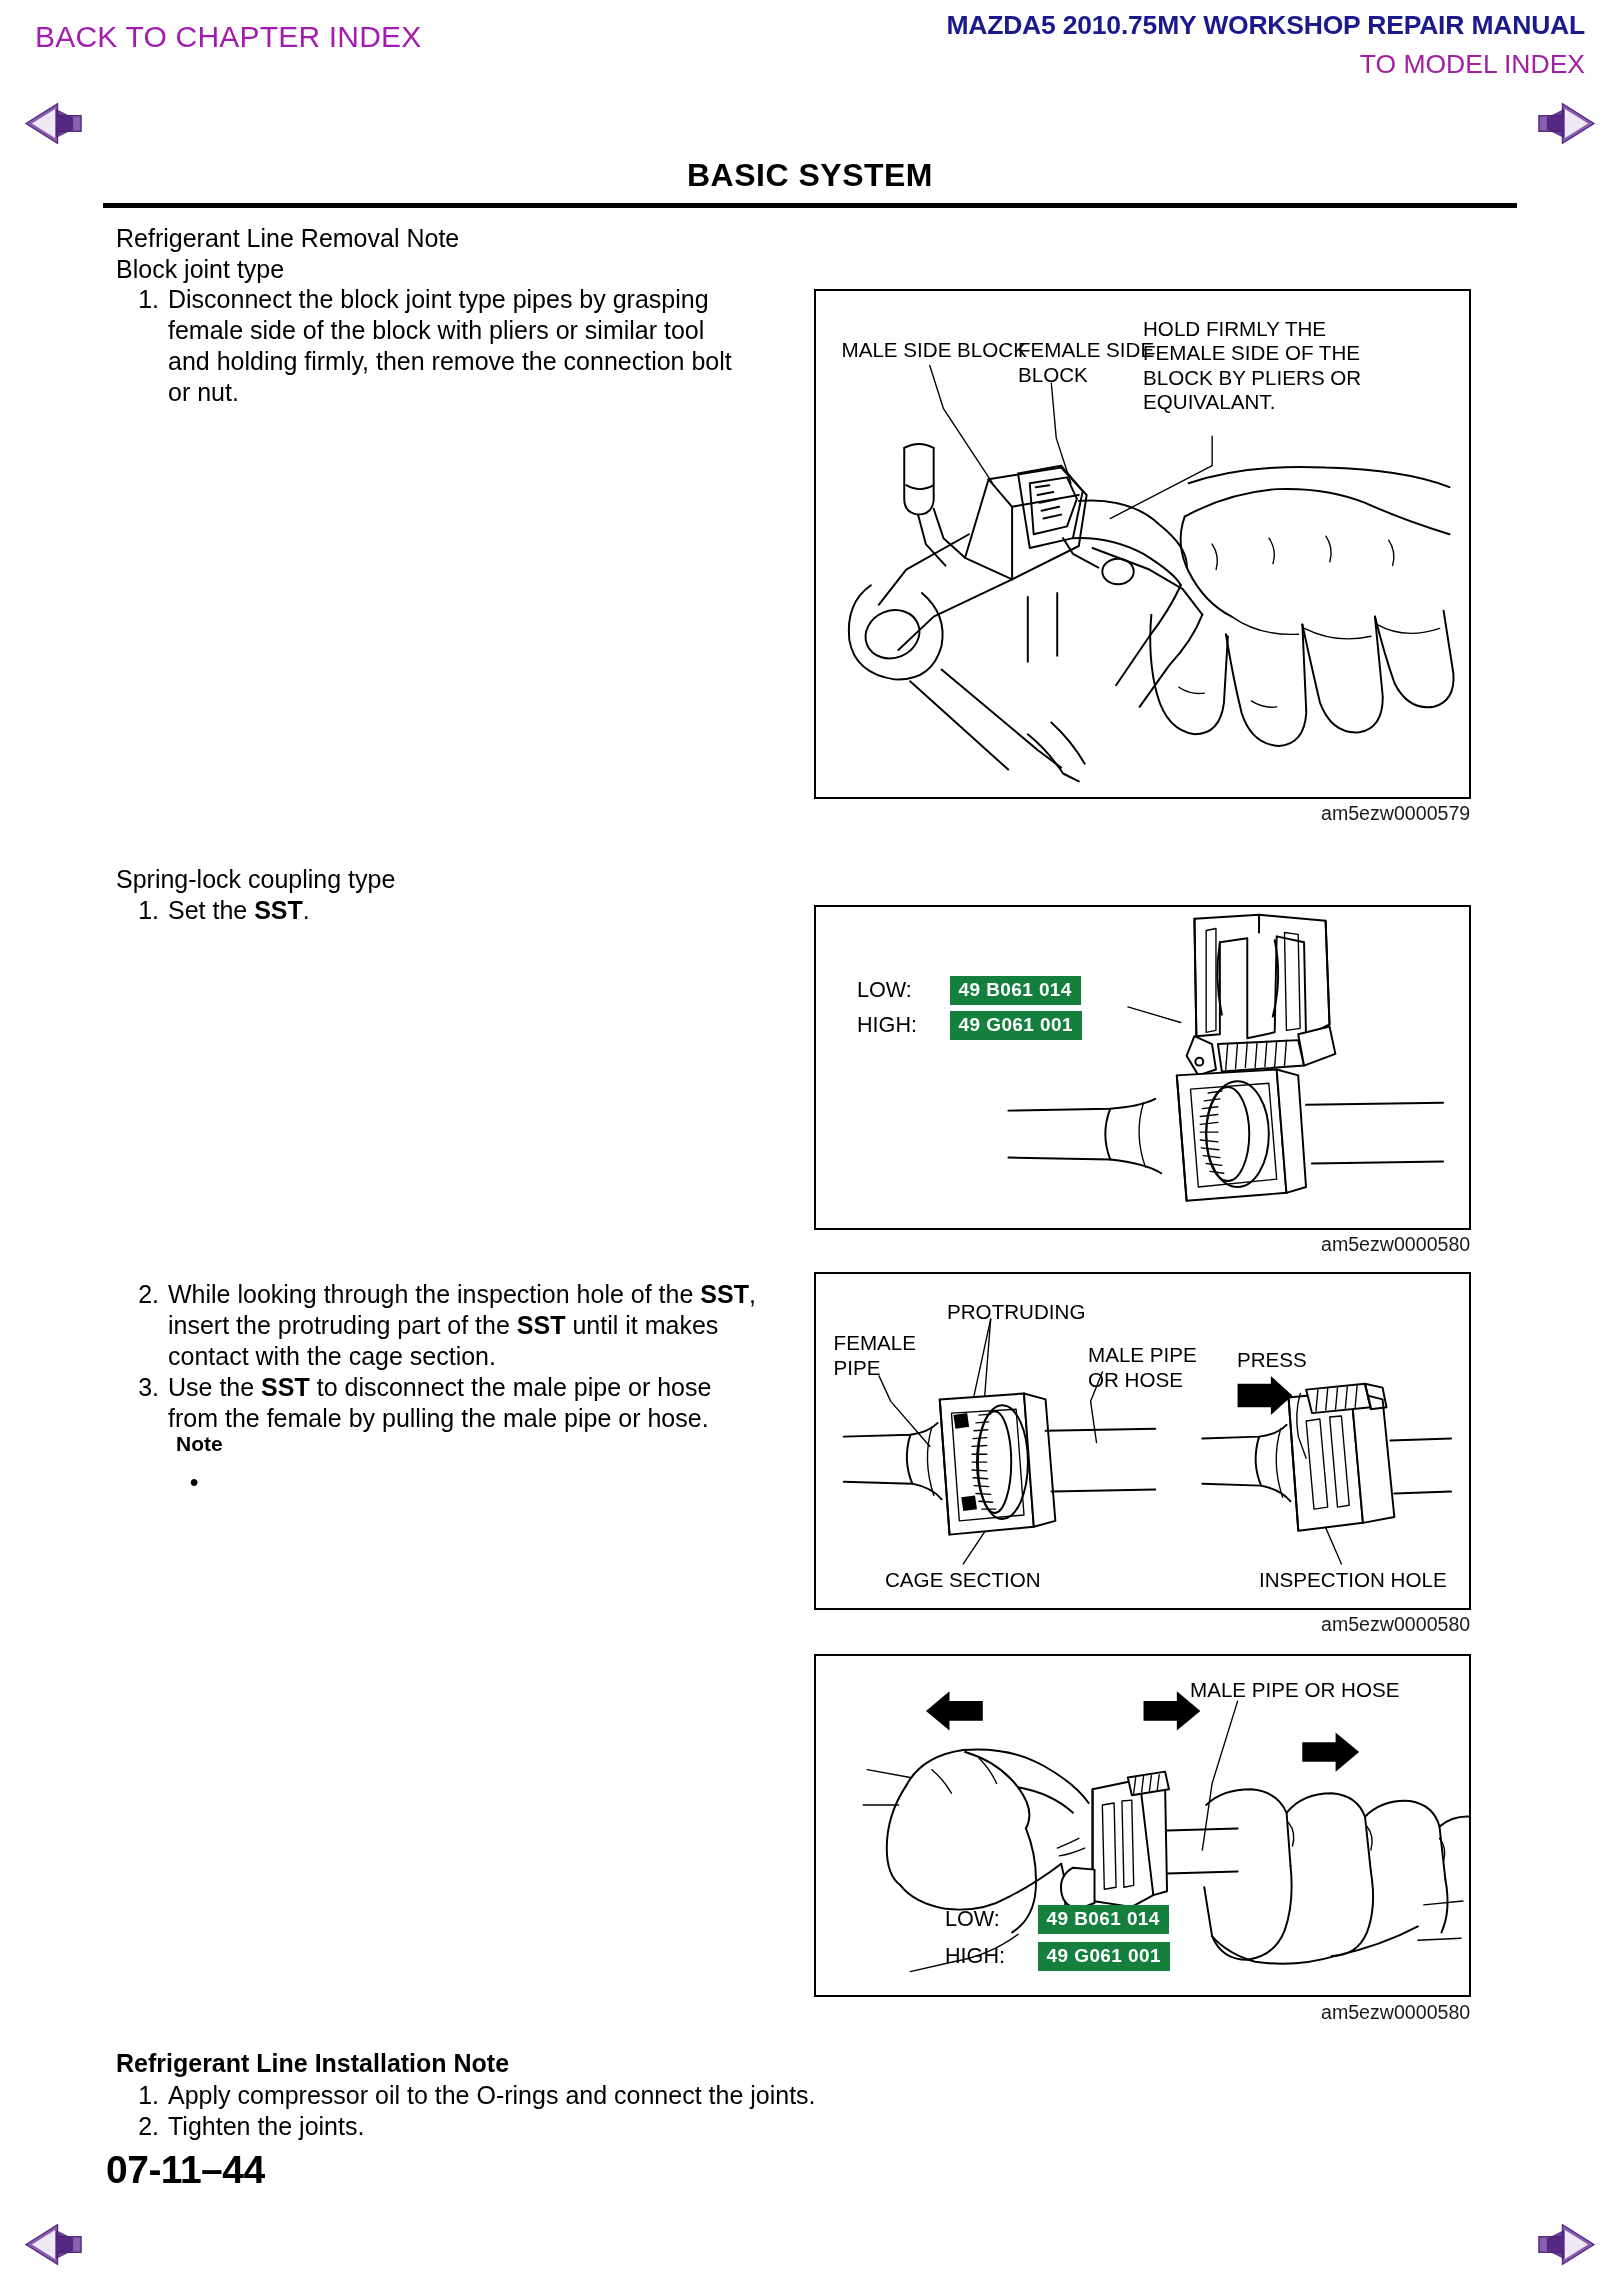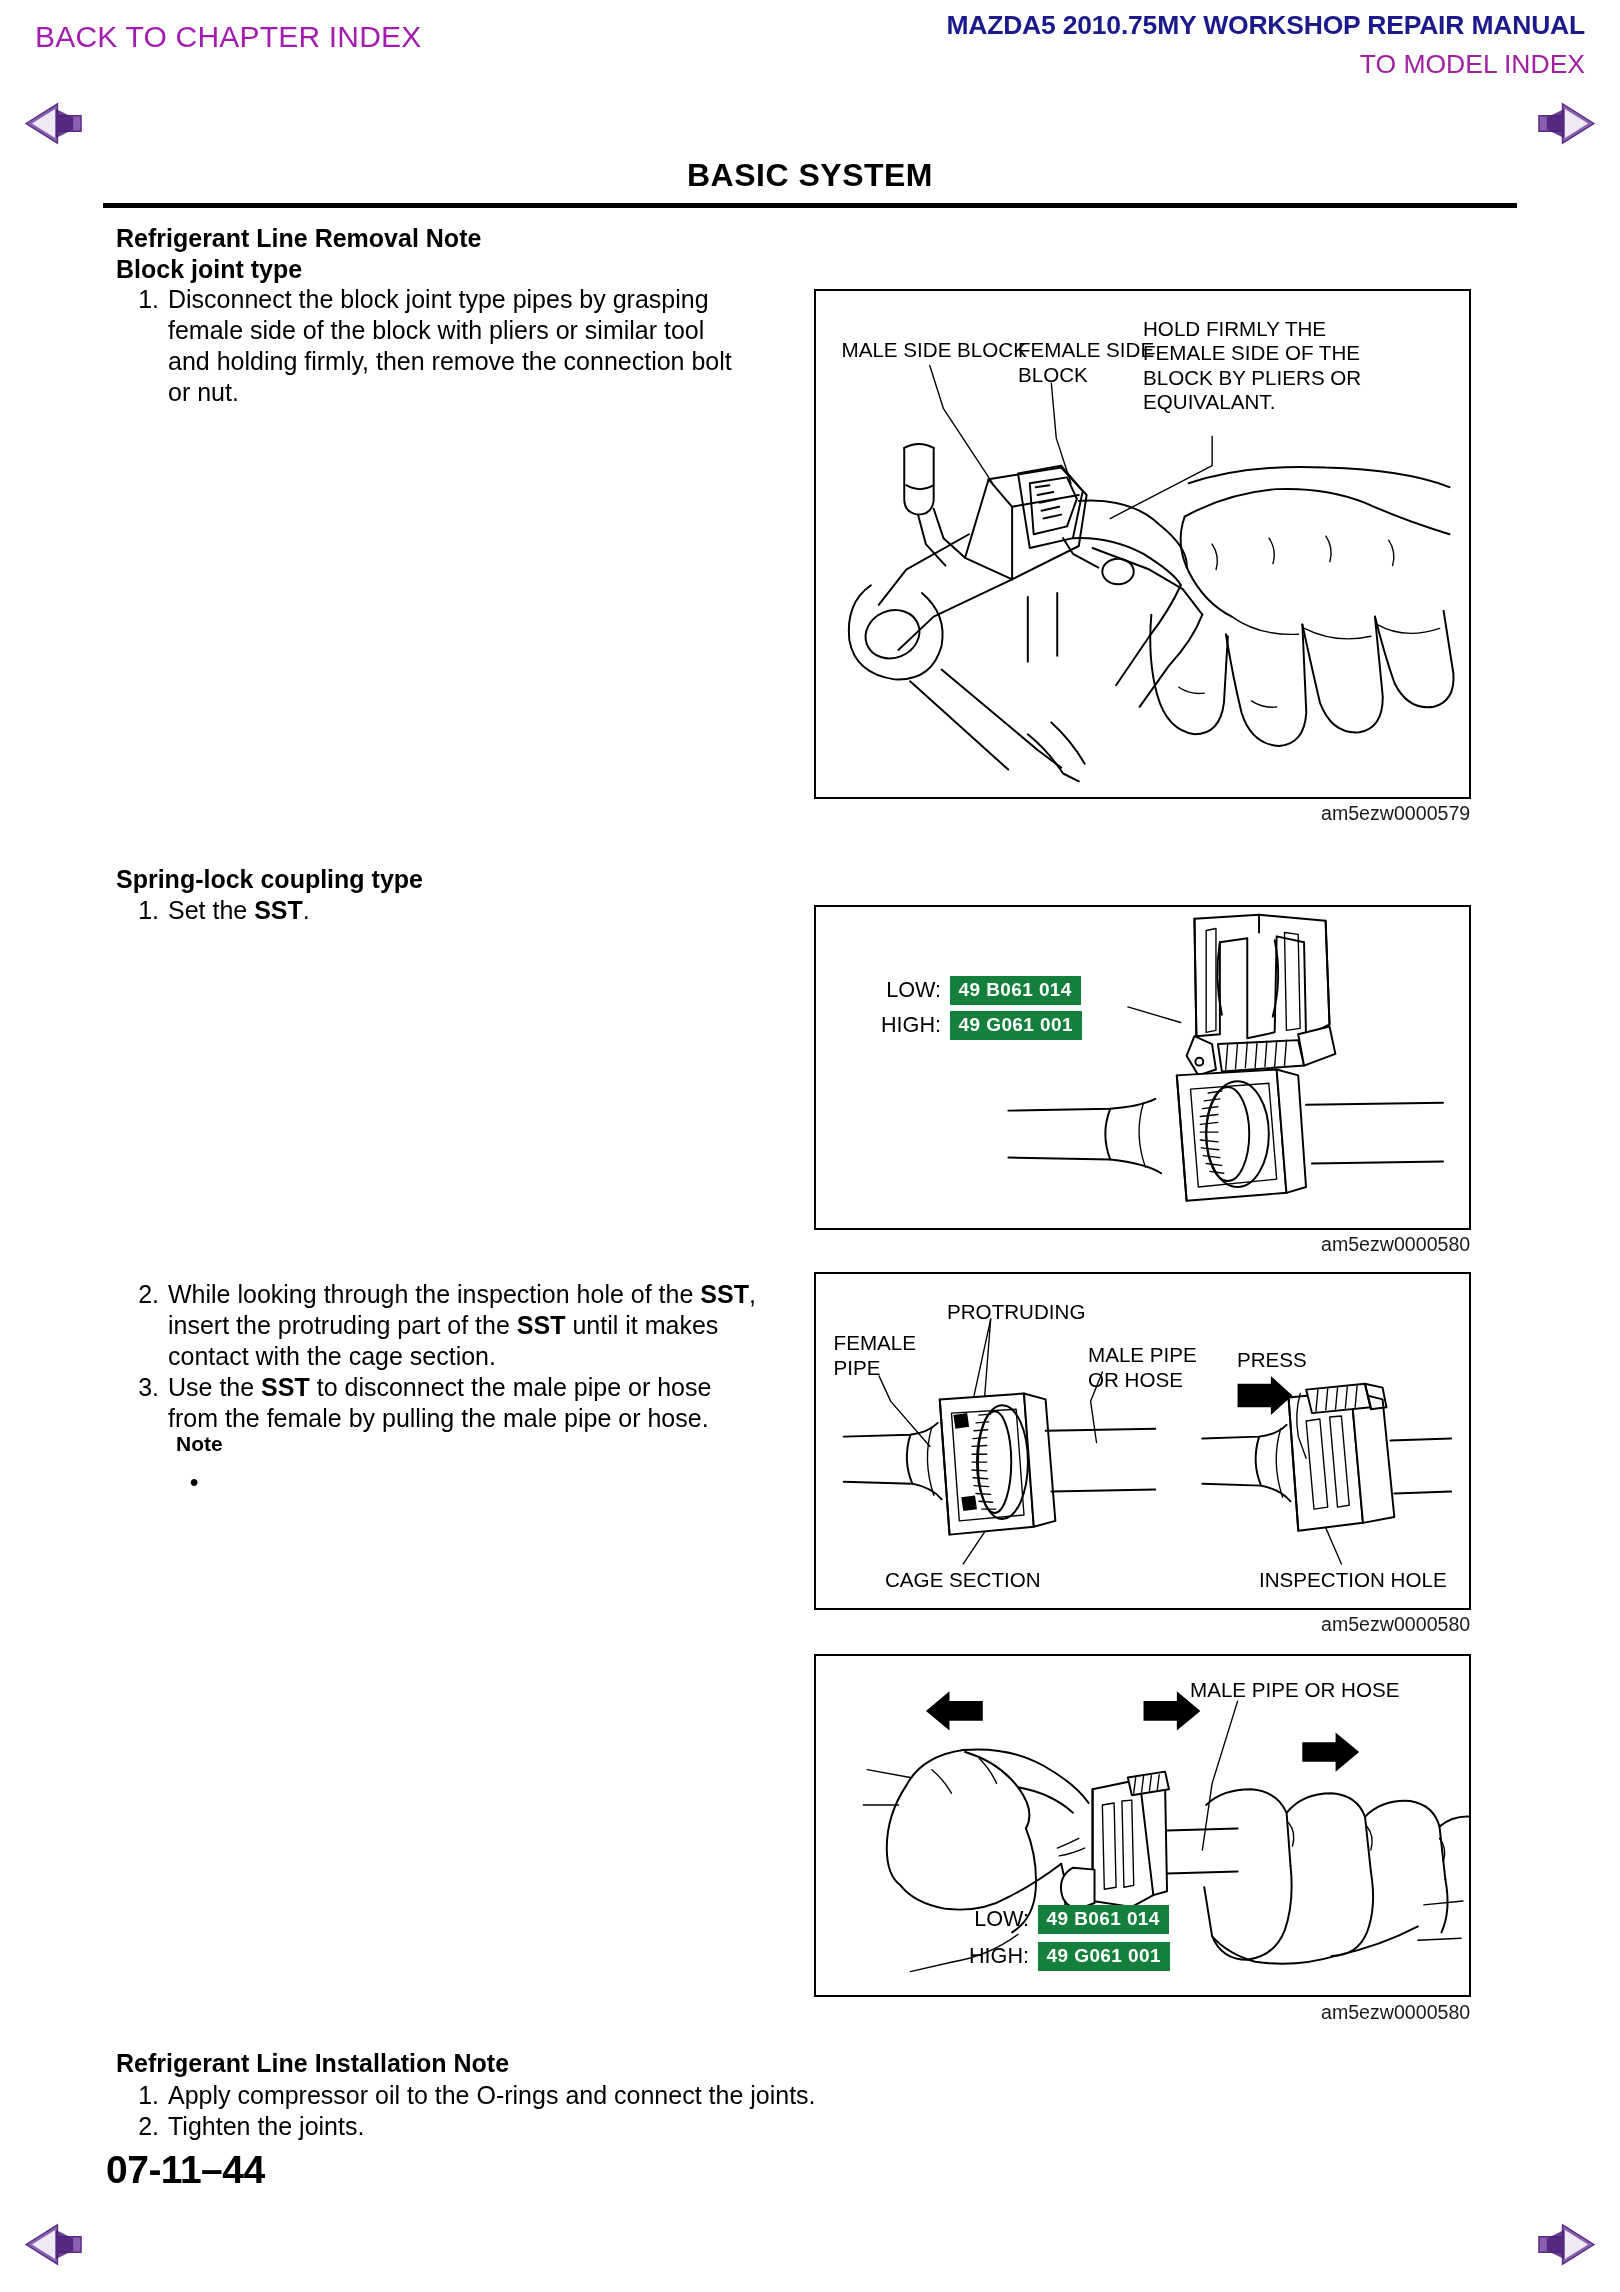--- a/index.html
+++ b/index.html
@@ -72,21 +72,21 @@
     left: 103px;
     right: 103px;
     top: 203px;
     height: 4.9px;
     background: #000;
   }
   .bold { font-weight: bold; }
 
   .sec-heading {
     position: absolute;
-    font-weight: bold;
+    font-weight: normal;
     font-size: 25px;
     line-height: 30px;
     white-space: pre-line;
   }
   .step-list {
     position: absolute;
     margin: 0;
     padding: 0;
     list-style: none;
     font-size: 25px;
@@ -152,21 +152,21 @@
     color: #000;
   }
   .sst-tag-row {
     position: absolute;
     display: flex;
     align-items: center;
     font-size: 21.6px;
   }
   .sst-tag-row .sst-key {
     width: 84px;
-    text-align: right;
+    text-align: left;
     padding-right: 8.8px;
     font-size: 21.6px;
   }
   .sst-tag-row .sst-val {
     background: #15803d;
     color: #ffffff;
     font-weight: bold;
     font-size: 19px;
     padding: 2.9px 8.8px 3.9px 8.8px;
     letter-spacing: 0.4px;

